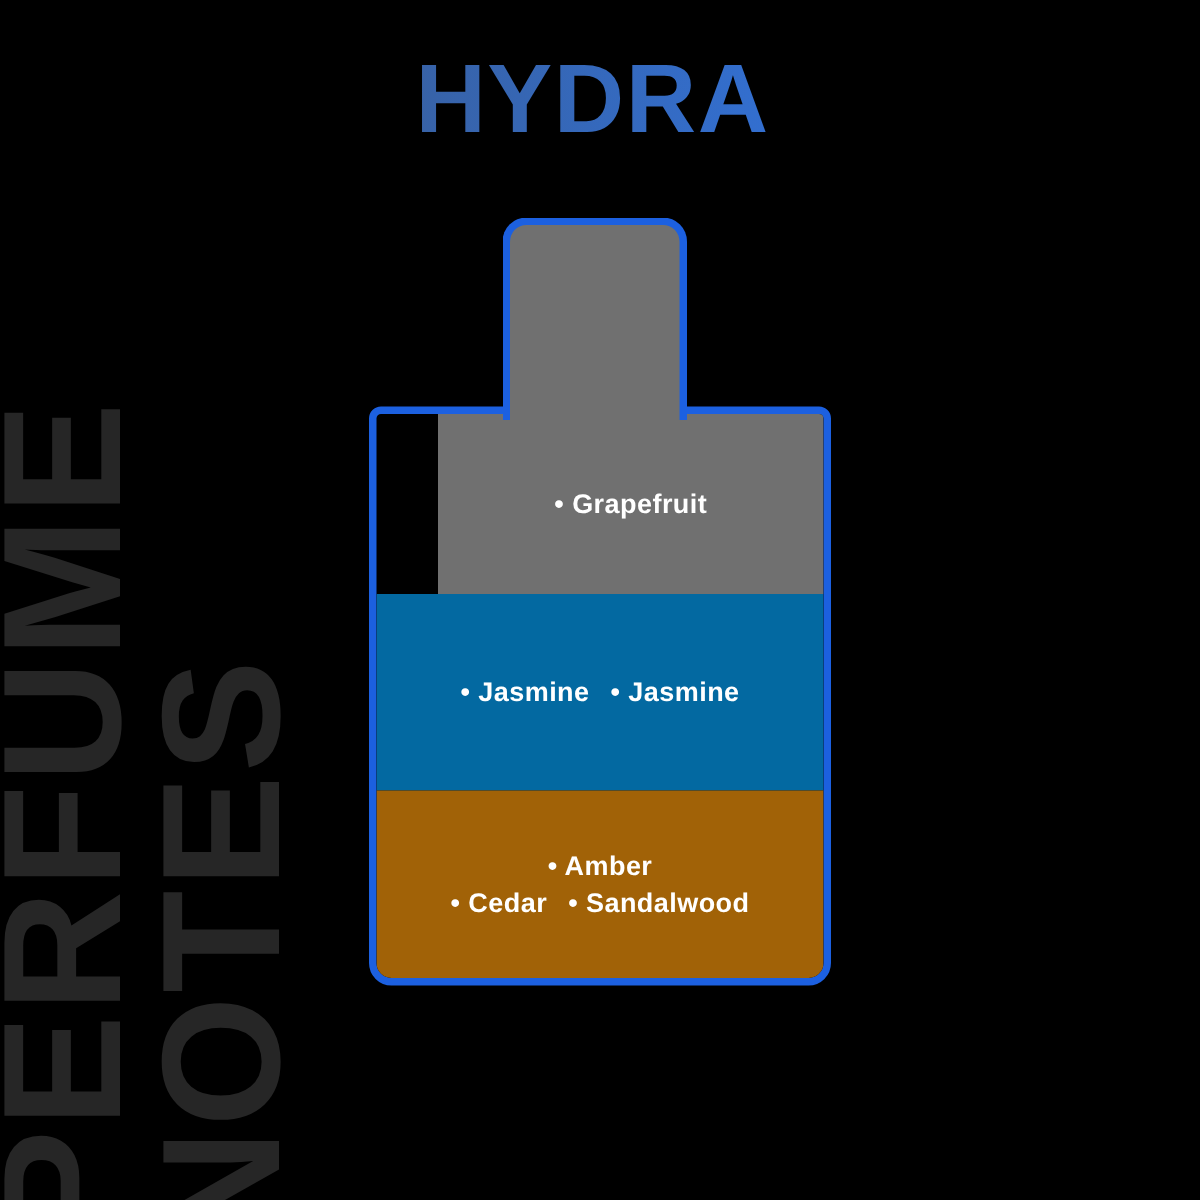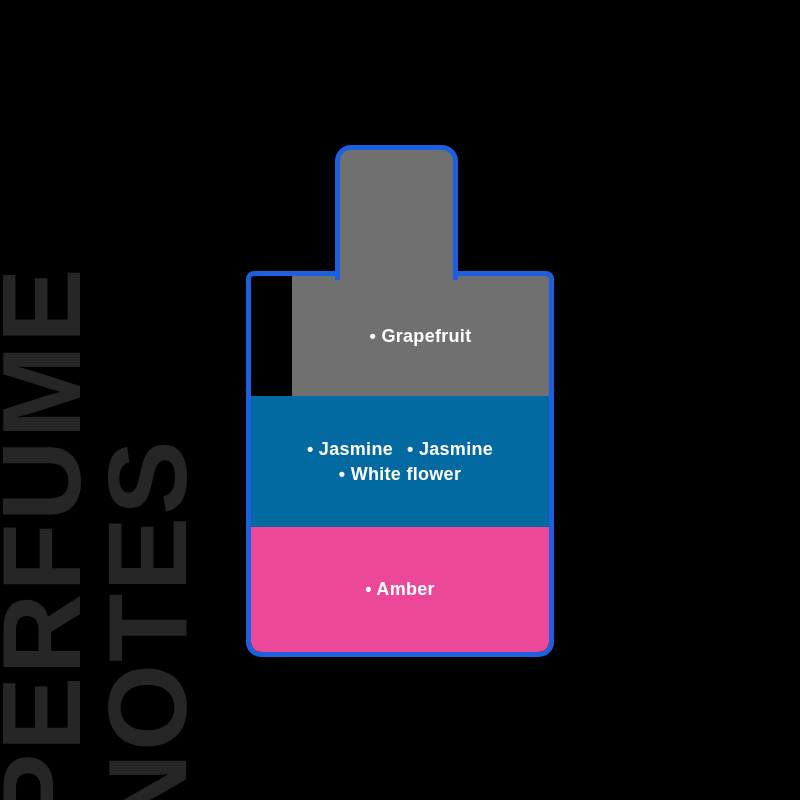--- a/index.html
+++ b/index.html
@@ -93,42 +93,44 @@
     font-size: 18px;
     font-weight: bold;
     letter-spacing: 0.3px;
   }
 </style>
 </head>
 <body>
 
 <div class="stage">
 
+  <h1 class="title">HYDRA</h1>
 
   <div class="vtext perfume">PERFUME</div>
   <div class="vtext notes">NOTES</div>
 
   <div>
     <div class="bottle-cap"></div>
     <div class="bottle-body">
       <div class="section top" style="background: rgb(112, 112, 112);">
           <div class="note-line">
             <span class="note">• Grapefruit</span>
           </div>
         </div>
       <div class="section mid" style="background: #0369a1;">
           <div class="note-line">
             <span class="note">• Jasmine</span>
             <span class="note">• Jasmine</span>
           </div>
-          <div class="note-line">
-            <span class="note">• White flower</span>
-          </div>
         </div>
-      <div class="section base" style="background: #ec4899;">
+      <div class="section base" style="background: #a16207;">
           <div class="note-line">
             <span class="note">• Amber</span>
+          </div>
+          <div class="note-line">
+            <span class="note">• Cedar</span>
+            <span class="note">• Sandalwood</span>
           </div>
         </div>
     </div>
   </div>
 
 </div>
 
 </body></html>

